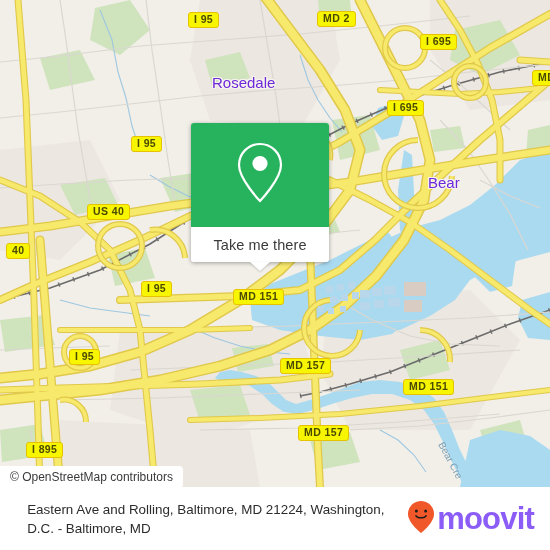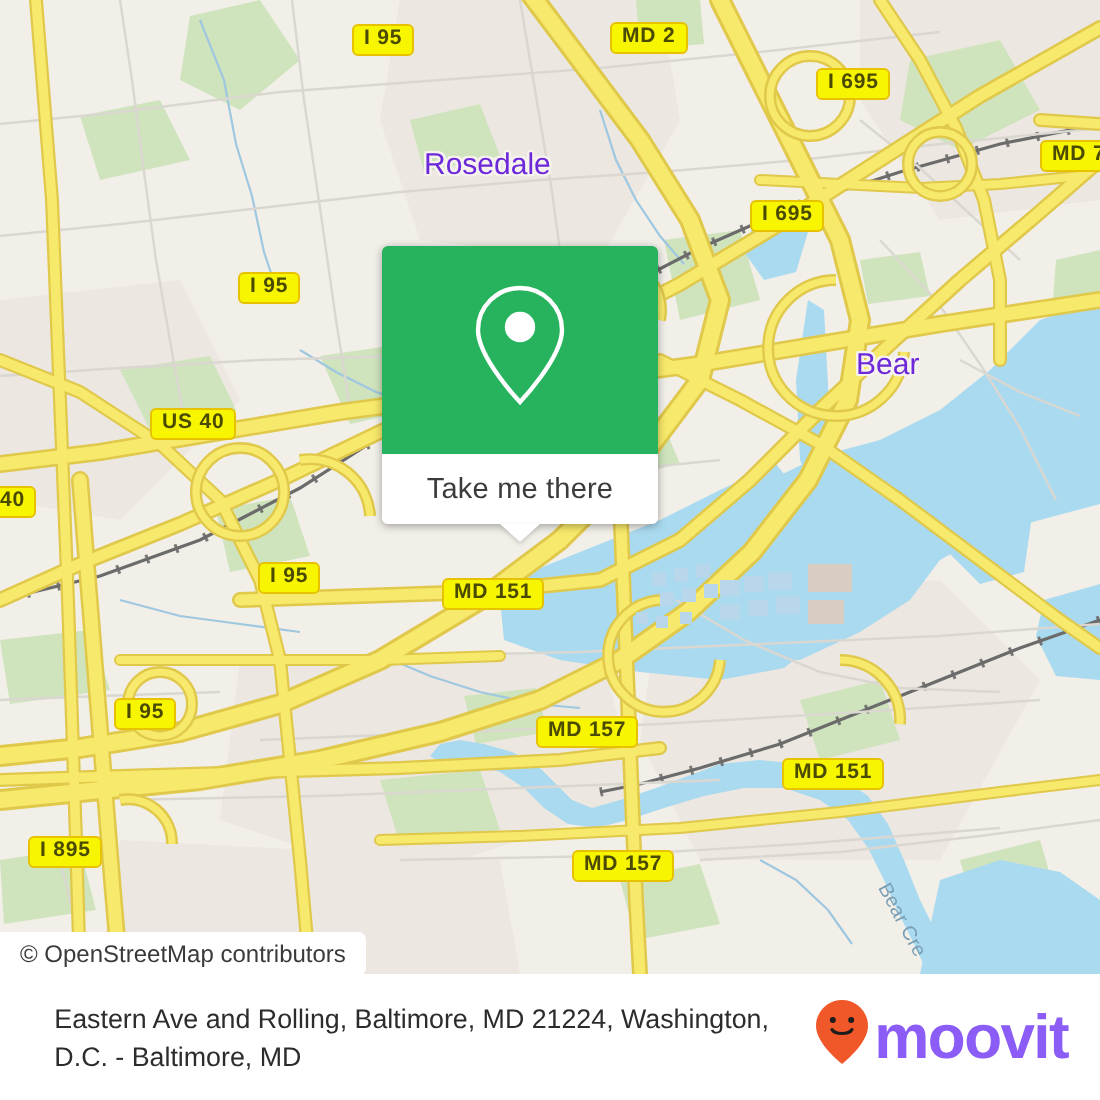--- a/index.html
+++ b/index.html
@@ -41,20 +41,21 @@
     color: #4a4a00;
     font-size: 10.5px;
     font-weight: bold;
     letter-spacing: 0.4px;
     padding: 1px 5px 2px 5px;
     line-height: 11px;
     white-space: nowrap;
     font-family: "Liberation Sans", sans-serif;
     text-shadow: none;
     box-sizing: border-box;
+    margin-left: 12px;
   }
   .place-label {
     position: absolute;
     color: #6d28d9;
     font-size: 15px;
     font-family: "Liberation Sans", sans-serif;
     white-space: nowrap;
     text-shadow:
       -1.2px 0 #f6f3ee, 1.2px 0 #f6f3ee, 0 -1.2px #f6f3ee, 0 1.2px #f6f3ee,
       -1px -1px #f6f3ee, 1px -1px #f6f3ee, -1px 1px #f6f3ee, 1px 1px #f6f3ee;
@@ -396,21 +397,21 @@
     <div class="shield" style="left:520px; top:70px;">MD 70</div>
     <div class="shield" style="left:375px; top:100px;">I 695</div>
     <div class="shield" style="left:119px; top:136px;">I 95</div>
     <div class="shield" style="left:75px;  top:204px;">US 40</div>
     <div class="shield" style="left:-6px;  top:243px;">40</div>
     <div class="shield" style="left:129px; top:281px;">I 95</div>
     <div class="shield" style="left:221px; top:289px;">MD 151</div>
     <div class="shield" style="left:57px;  top:349px;">I 95</div>
     <div class="shield" style="left:268px; top:358px;">MD 157</div>
     <div class="shield" style="left:391px; top:379px;">MD 151</div>
-    <div class="shield" style="left:14px;  top:418px;">I 895</div>
+    <div class="shield" style="left:14px;  top:442px;">I 895</div>
     <div class="shield" style="left:286px; top:425px;">MD 157</div>
 
     <div class="place-label" style="left:212px; top:74px;">Rosedale</div>
     <div class="place-label" style="left:428px; top:174px;">Bear</div>
 
     <div class="water-label" style="left:446px; top:440px; transform:rotate(62deg);">Bear Cre</div>
 
     <div class="callout">
       <div class="callout-top">
         <span>

